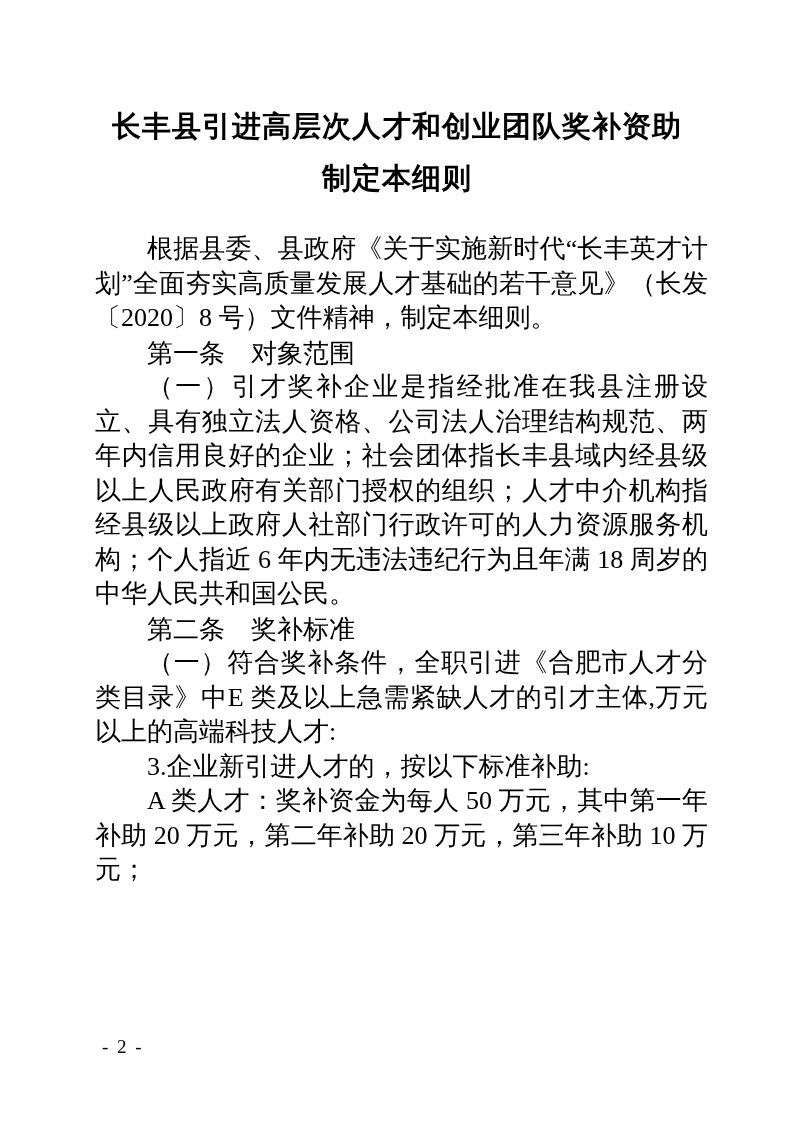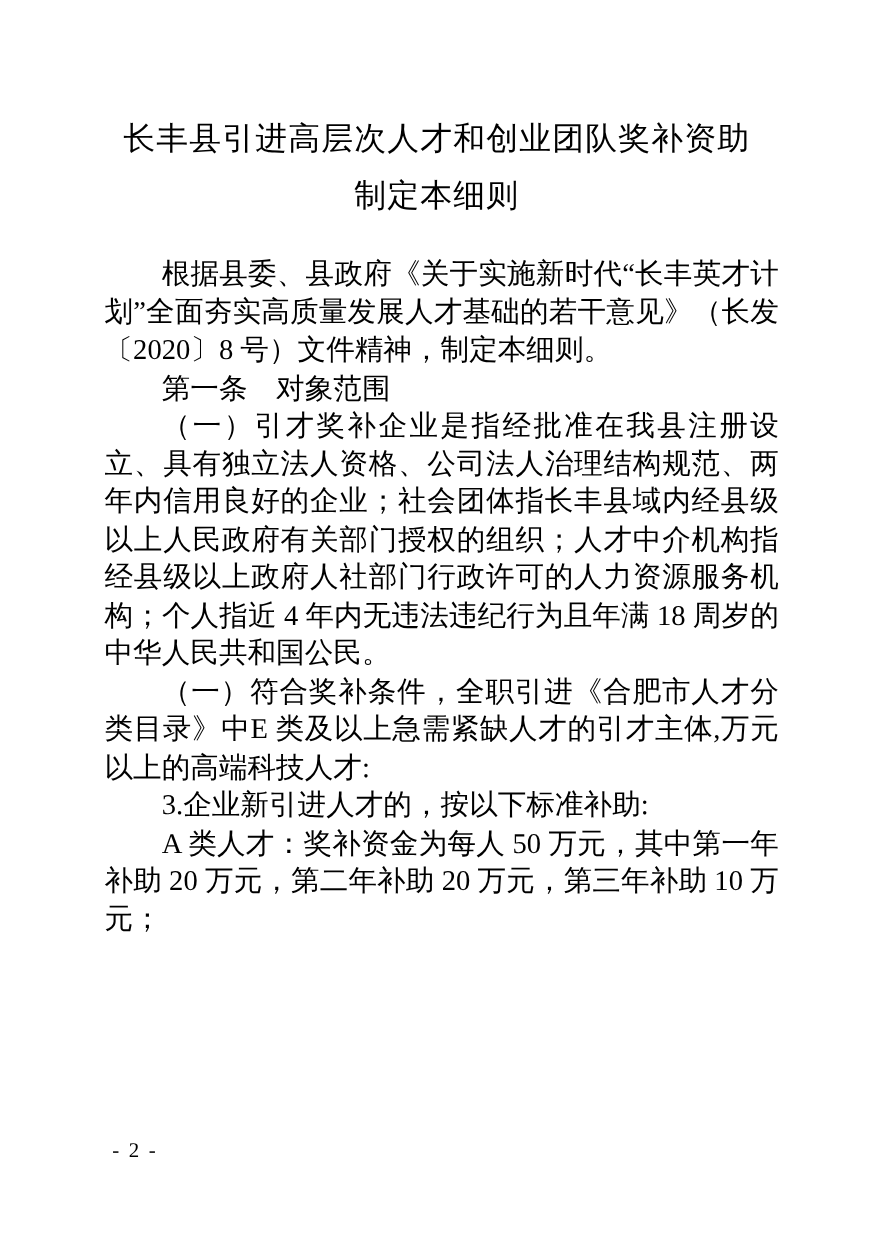--- a/index.html
+++ b/index.html
@@ -16,21 +16,21 @@
     width: 794px;
     height: 1123px;
     background: #ffffff;
   }
   .doc-title {
     position: absolute;
     top: 100px;
     left: 0;
     right: 0;
     text-align: center;
-    font-weight: normal;
+    font-weight: bold;
     font-size: 29px;
     line-height: 52px;
     letter-spacing: 1px;
     font-family: "Liberation Serif", "DejaVu Serif", serif;
   }
   .doc-body {
     position: absolute;
     top: 232px;
     left: 95px;
     width: 613px;
@@ -63,21 +63,22 @@
 <div class="page">
 
   <div class="doc-title">
     <div>长丰县引进高层次人才和创业团队奖补资助</div>
     <div>制定本细则</div>
   </div>
 
   <div class="doc-body">
     <p>根据县委、县政府《关于实施新时代“长丰英才计划”全面夯实高质量发展人才基础的若干意见》（长发〔2020〕8 号）文件精神，制定本细则。</p>
     <p class="heading">第一条　对象范围</p>
-    <p>（一）引才奖补企业是指经批准在我县注册设立、具有独立法人资格、公司法人治理结构规范、两年内信用良好的企业；社会团体指长丰县域内经县级以上人民政府有关部门授权的组织；人才中介机构指经县级以上政府人社部门行政许可的人力资源服务机构；个人指近 4 年内无违法违纪行为且年满 18 周岁的中华人民共和国公民。</p>
+    <p>（一）引才奖补企业是指经批准在我县注册设立、具有独立法人资格、公司法人治理结构规范、两年内信用良好的企业；社会团体指长丰县域内经县级以上人民政府有关部门授权的组织；人才中介机构指经县级以上政府人社部门行政许可的人力资源服务机构；个人指近 6 年内无违法违纪行为且年满 18 周岁的中华人民共和国公民。</p>
+    <p class="heading">第二条　奖补标准</p>
     <p>（一）符合奖补条件，全职引进《合肥市人才分类目录》中E 类及以上急需紧缺人才的引才主体,万元以上的高端科技人才:</p>
     <p>3.企业新引进人才的，按以下标准补助:</p>
     <p>A 类人才：奖补资金为每人 50 万元，其中第一年补助 20 万元，第二年补助 20 万元，第三年补助 10 万元；</p>
   </div>
 
   <div class="page-number">- 2 -</div>
 
 </div>
 
 </body></html>

